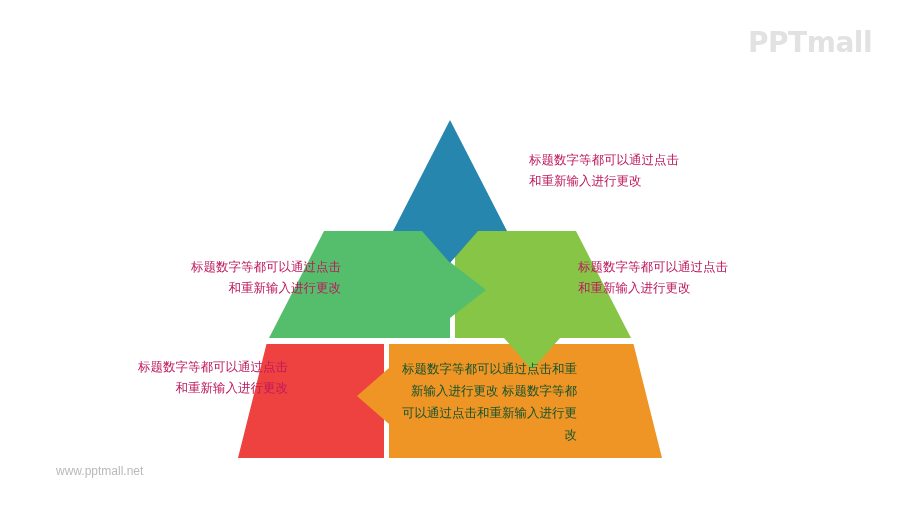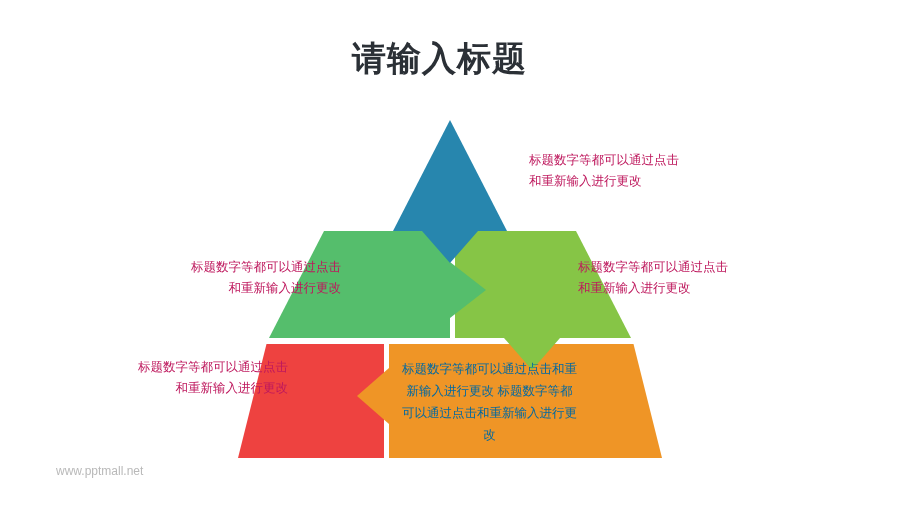--- a/index.html
+++ b/index.html
@@ -111,32 +111,32 @@
   }
 
   
   #callout-orange {
     position: absolute;
     left: 402px;
     top: 358px;
     width: 175px;
     font-size: 12.5px;
     line-height: 22px;
-    color: #0369a1;
-    text-align: center;
+    color: #14532d;
+    text-align: right;
     white-space: pre-wrap;
   }
 </style>
 </head>
 <body>
 
 <div id="slide">
 
-  <div id="page-title">请输入标题</div>
 
+  <div id="brand-logo">PPTmall</div>
 
   <div id="pyramid-diagram">
     <svg id="pyramid-svg" viewBox="0 0 424 342" xmlns="http://www.w3.org/2000/svg">
 
       <path d="M 0 342 L 28.5 228 L 146 228 L 146 342 Z" fill="#ee4240"></path>
 
       <path d="M 151 228 L 395.5 228 L 424 342 L 151 342 Z" fill="#ef9526"></path>
 
       <path d="M 151 252 L 151 308 L 119 280 Z" fill="#ef9526"></path>
 

